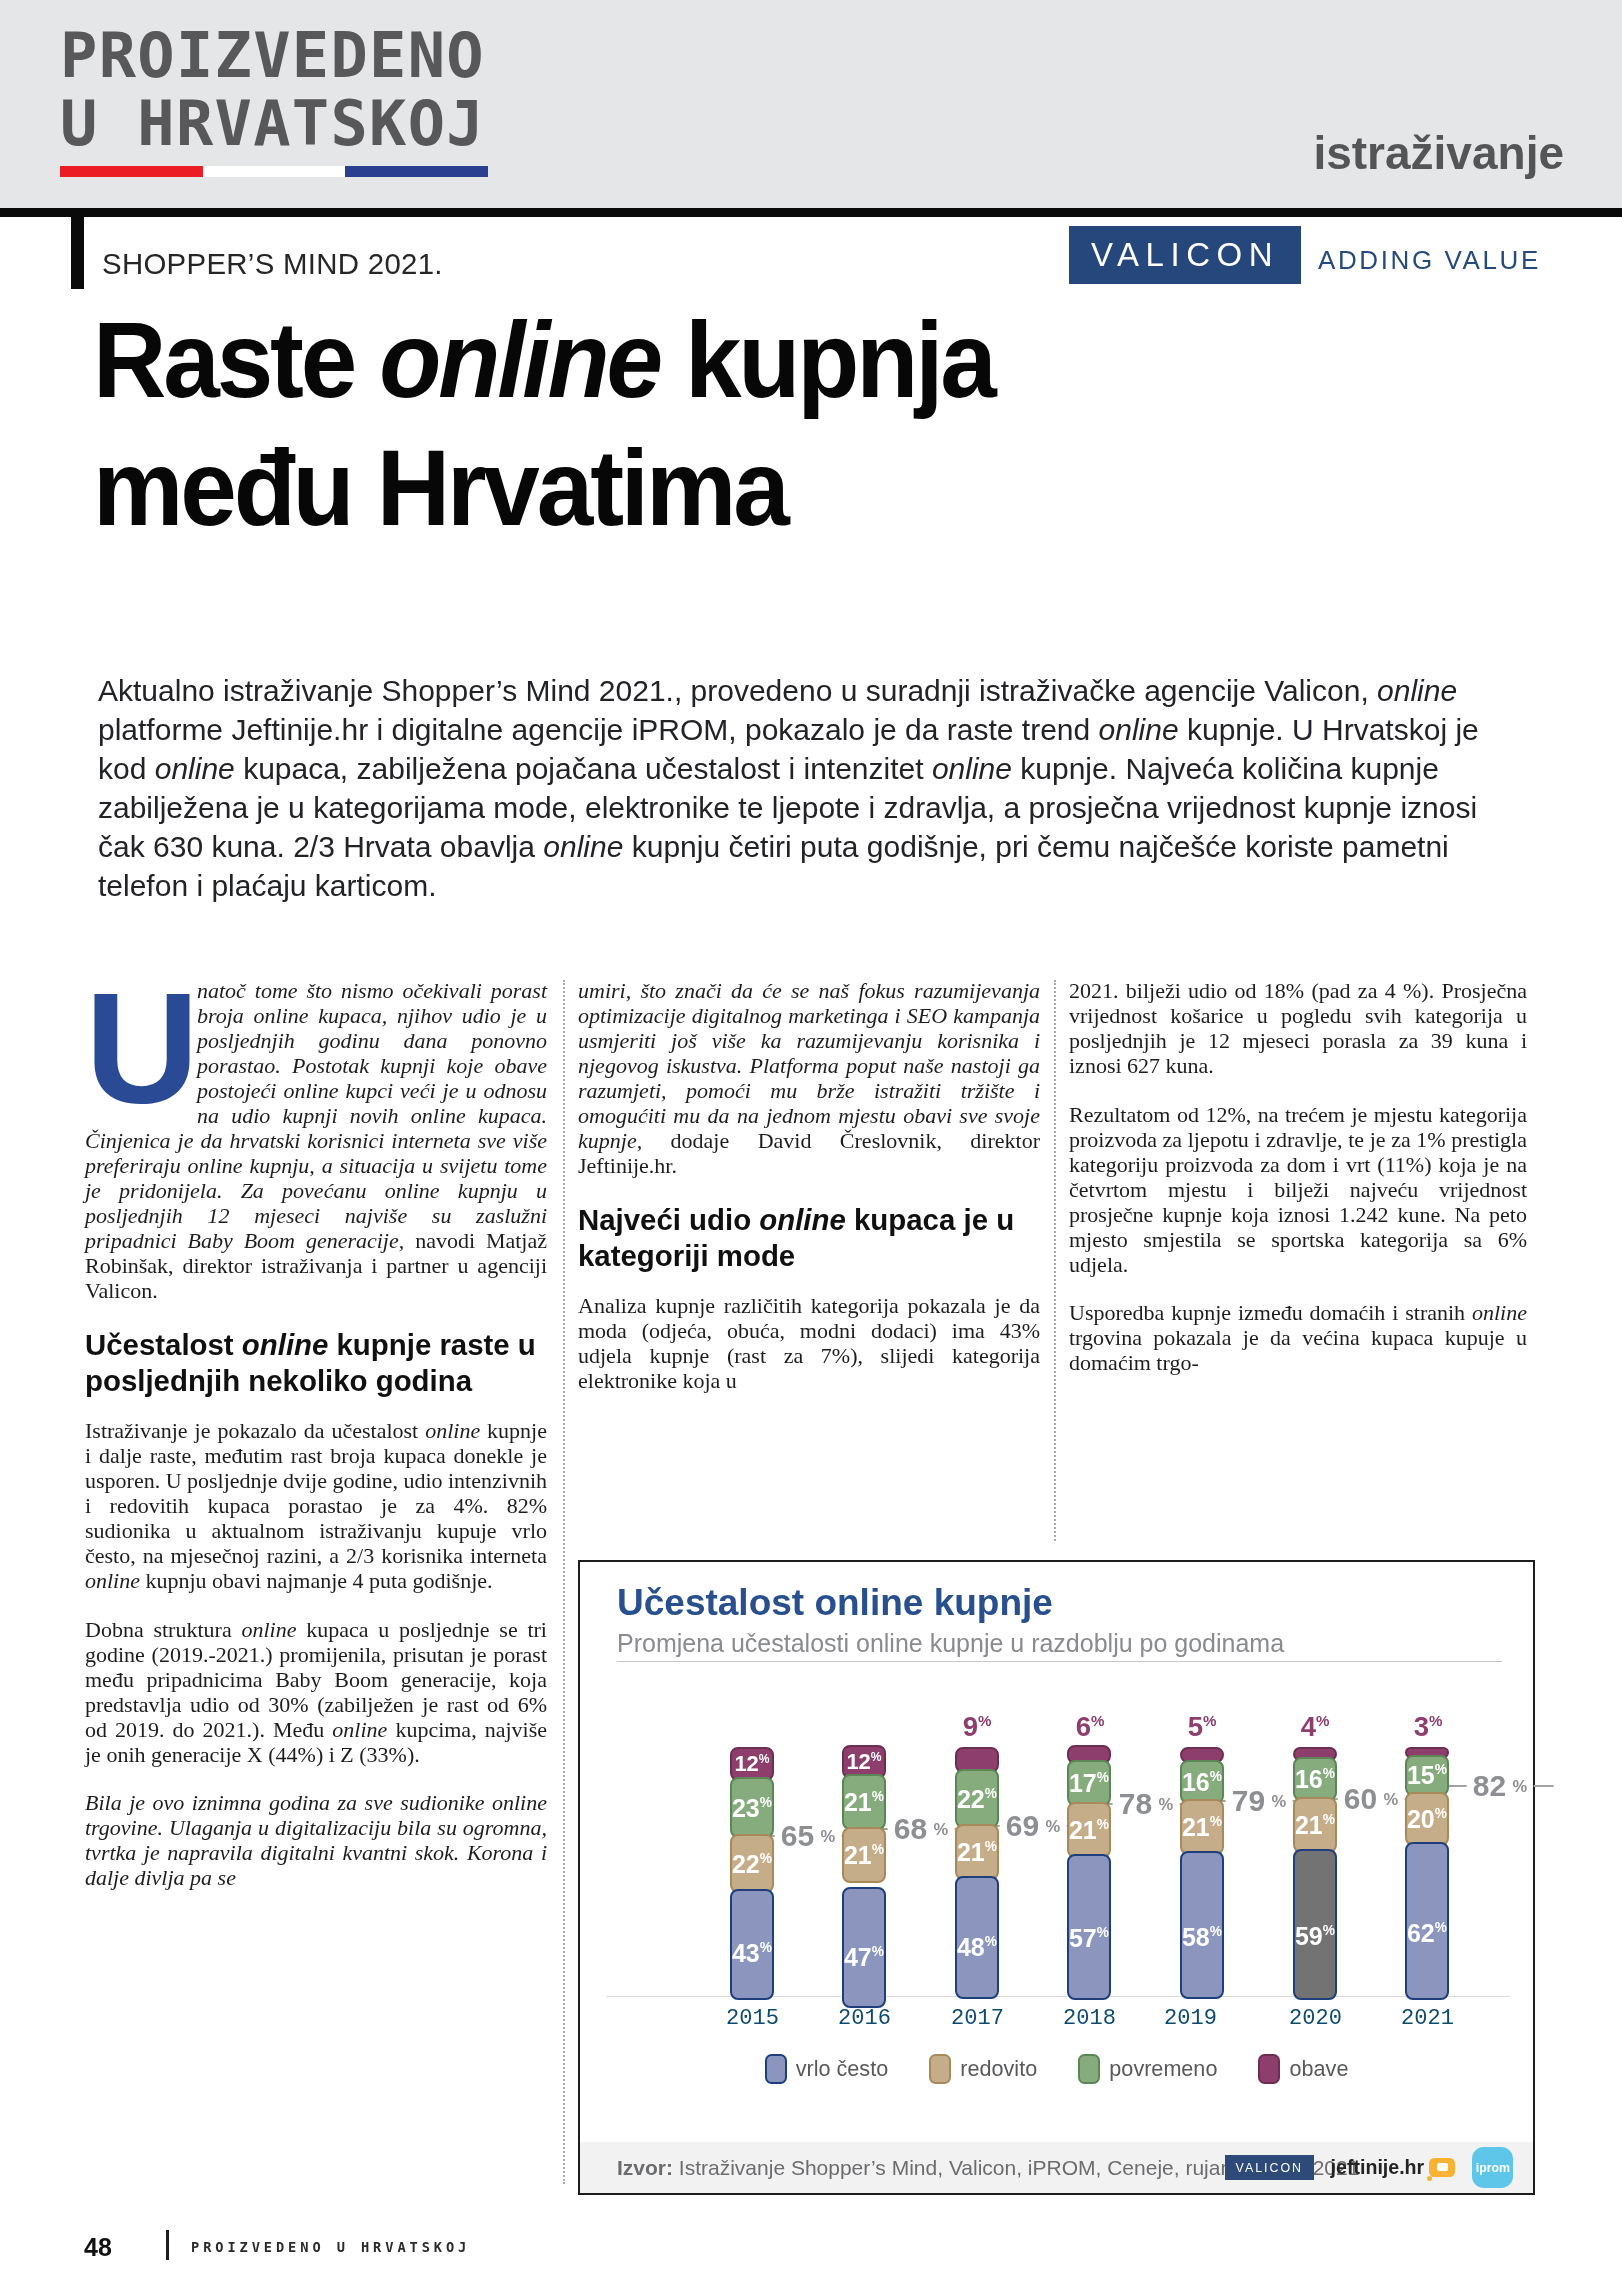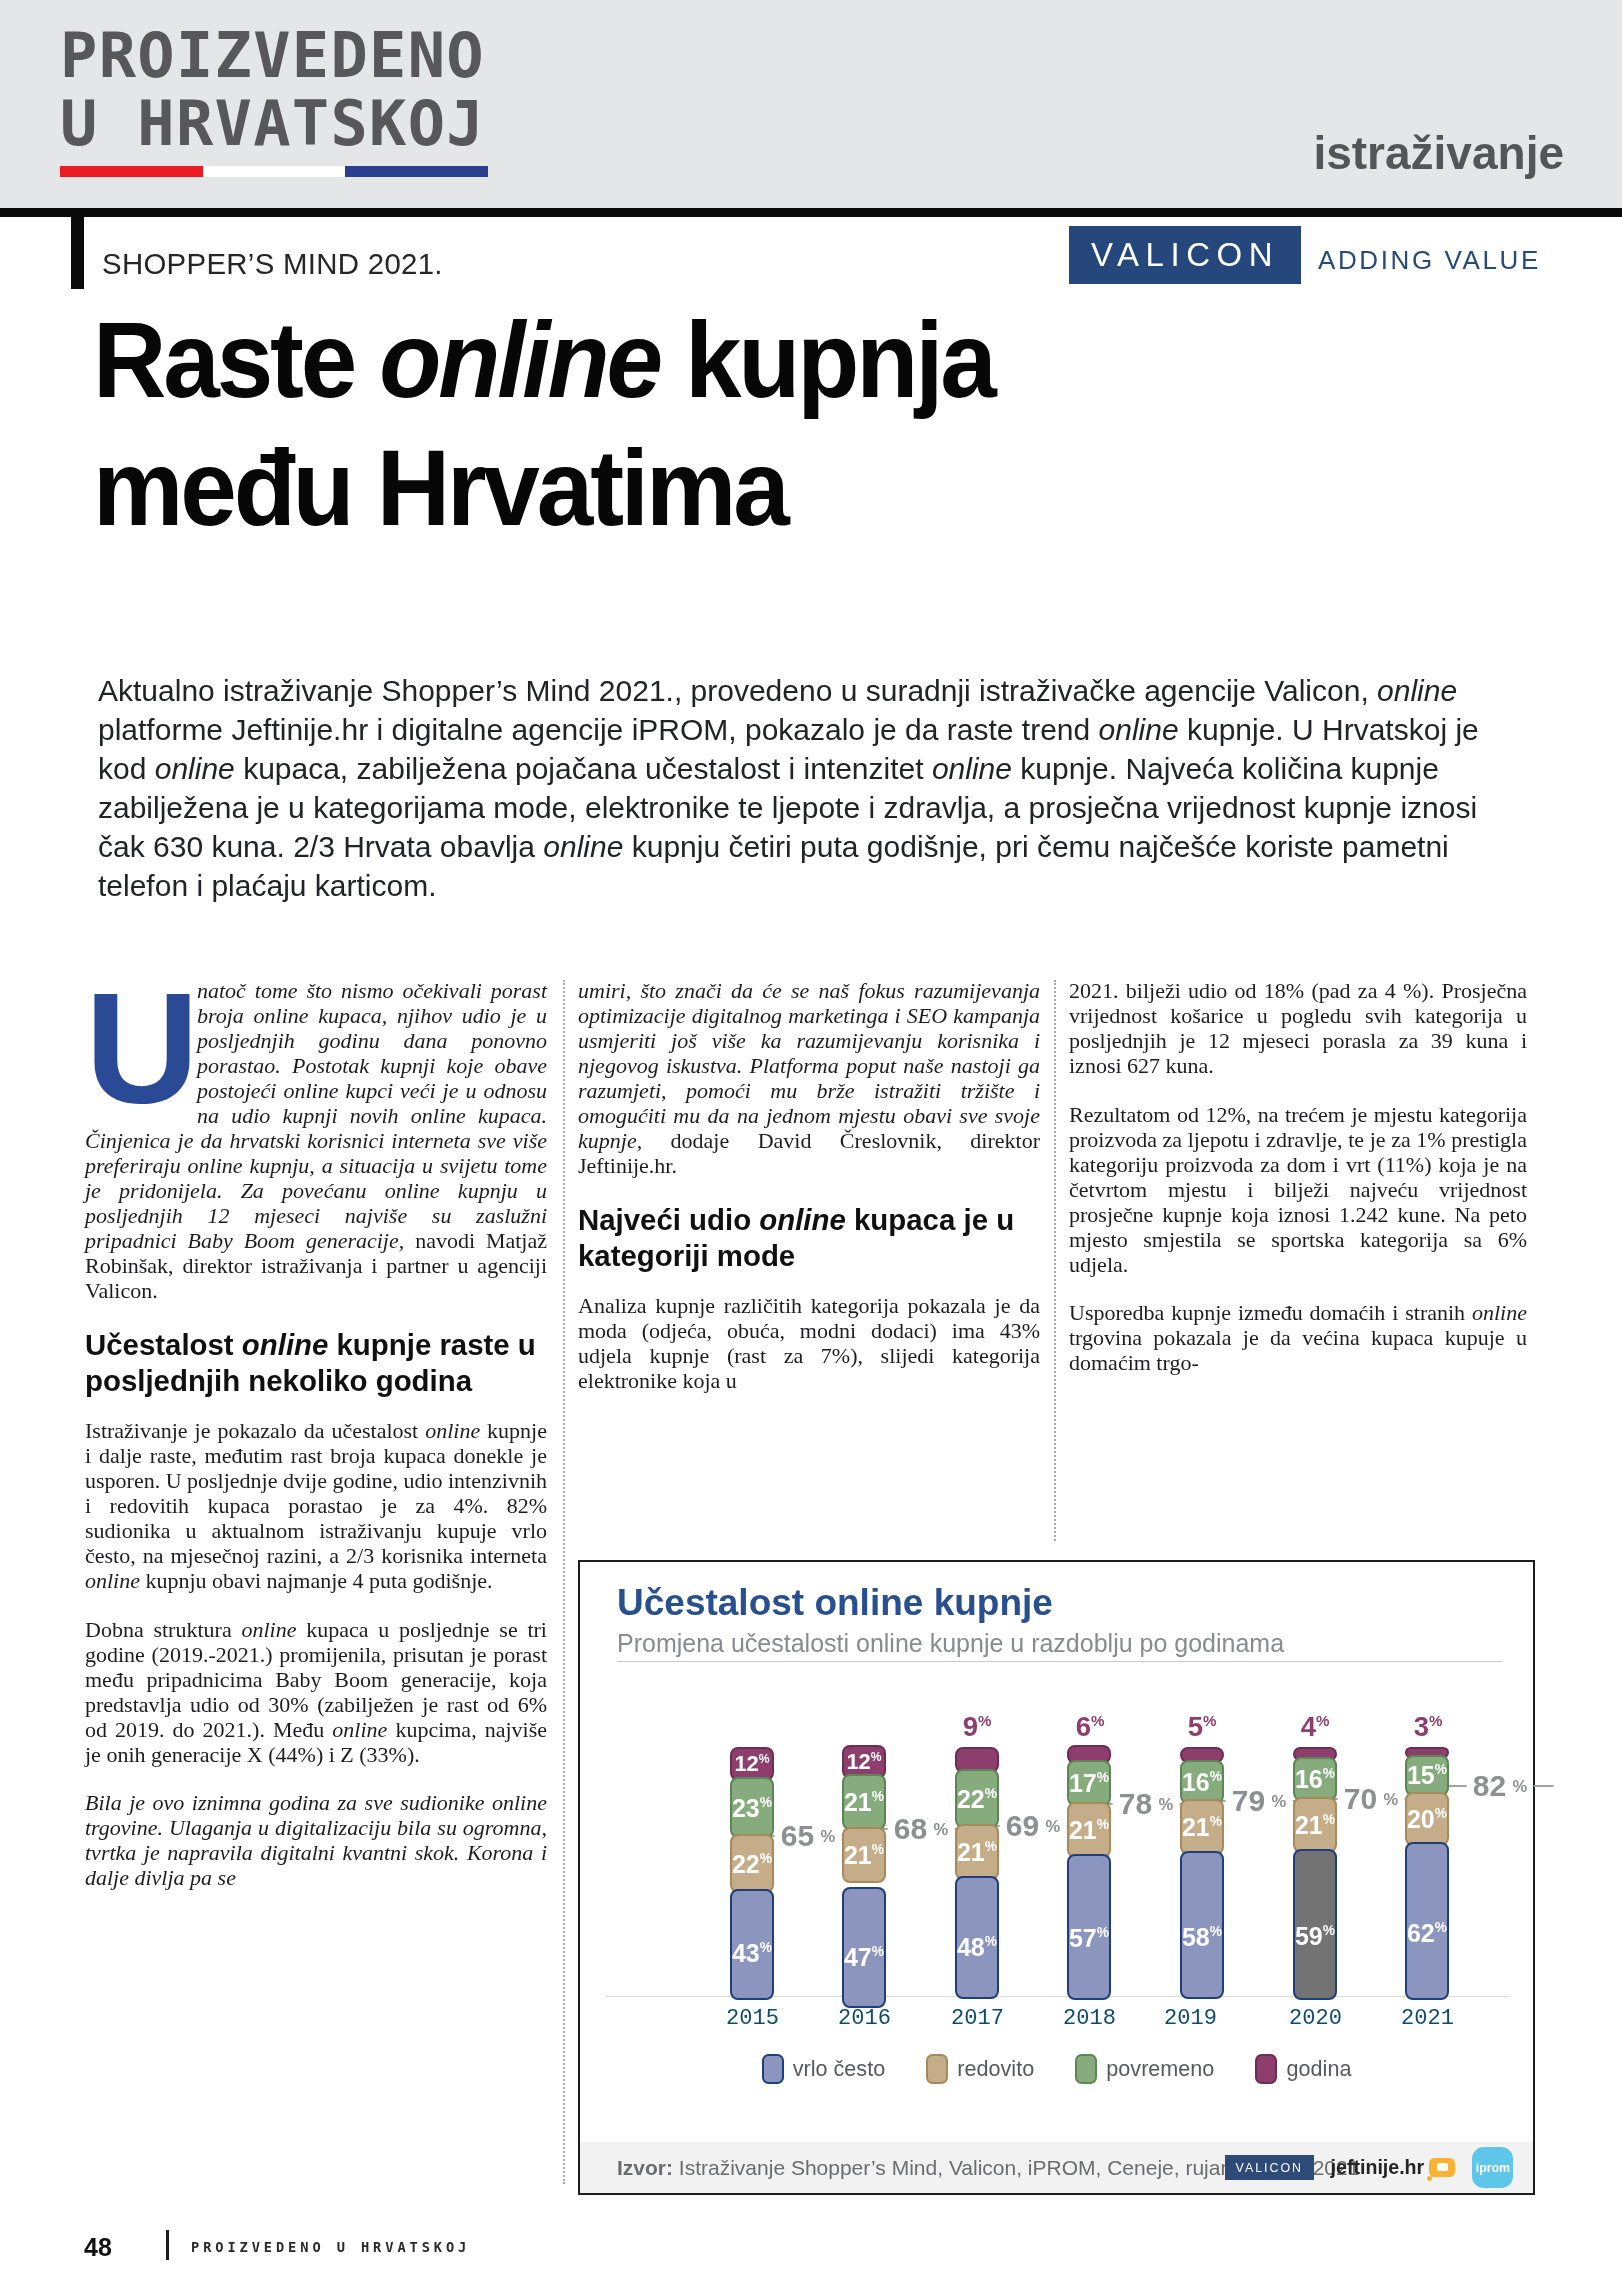--- a/index.html
+++ b/index.html
@@ -254,21 +254,21 @@
         </div>
         <div class="sum-marker" style="left: 566px; top: 242px;">
           <span>78</span>
           <sup>%</sup>
         </div>
         <div class="sum-marker" style="left: 679px; top: 239px;">
           <span>79</span>
           <sup>%</sup>
         </div>
         <div class="sum-marker" style="left: 791px; top: 237px;">
-          <span>70</span>
+          <span>60</span>
           <sup>%</sup>
         </div>
         <div class="sum-marker" style="left: 920px; top: 224px; justify-content: center;">
           <span>82</span>
           <sup>%</sup>
         </div>
       </div>
     <div class="legend" id="legend">
         <div class="legend-item">
           <span class="legend-swatch" style="background: rgb(139, 149, 189); border-color: rgb(30, 63, 124);"></span>
@@ -277,21 +277,21 @@
         <div class="legend-item">
           <span class="legend-swatch" style="background: rgb(198, 173, 137); border-color: rgb(166, 138, 92);"></span>
           <span>redovito</span>
         </div>
         <div class="legend-item">
           <span class="legend-swatch" style="background: rgb(134, 172, 125); border-color: rgb(92, 134, 86);"></span>
           <span>povremeno</span>
         </div>
         <div class="legend-item">
           <span class="legend-swatch" style="background: rgb(142, 62, 108); border-color: rgb(108, 46, 82);"></span>
-          <span>godina</span>
+          <span>obave</span>
         </div>
       </div>
     <div class="source-strip">
       <div class="source-note"><b>Izvor:</b><span> Istraživanje Shopper’s Mind, Valicon, iPROM, Ceneje, rujan-studeni 2021</span></div>
       <div class="strip-logos">
         <div class="valicon-mini">VALICON</div>
         <div class="jeftinije">
           <span>jeftinije.hr</span>
           <span class="bubble-icon"></span>
         </div>

